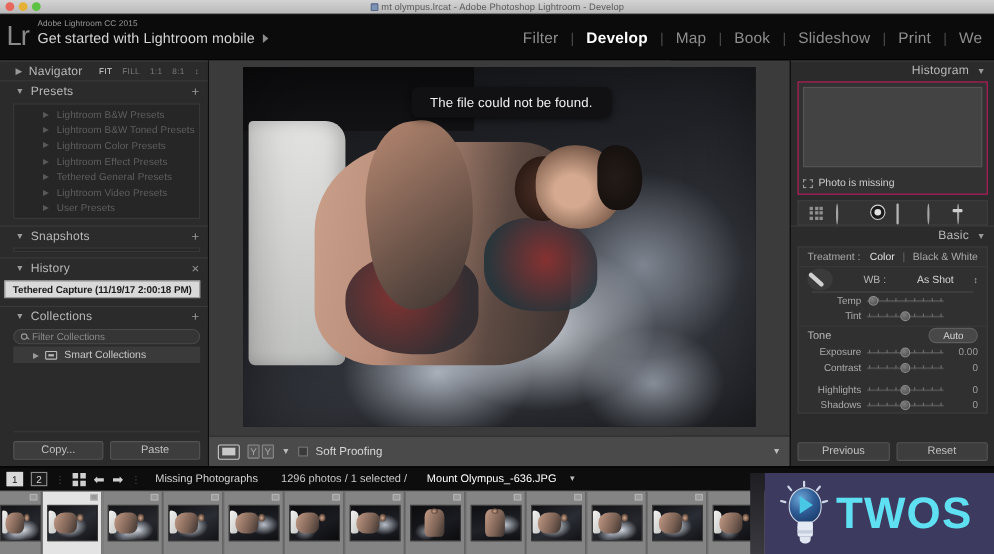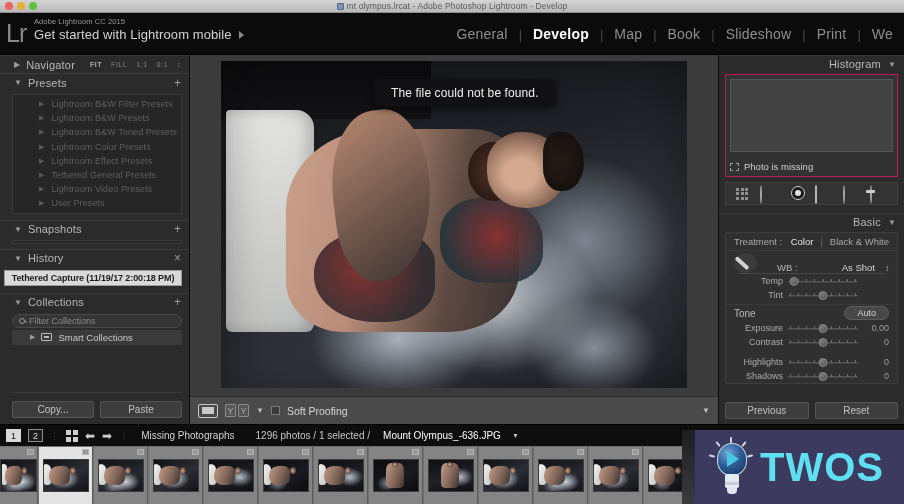--- a/index.html
+++ b/index.html
@@ -302,21 +302,21 @@
   }
   .basic-box { margin: 2px 6px 0 6px; background: #303030; border: 1px solid #3d3d3d; }
   .treat-row {
     display: flex; align-items: center; height: 18px; padding: 0 8px;
     font-size: 9.5px; color: #a9a9a9; border-bottom: 1px solid #3a3a3a;
   }
   .treat-row .lbl { }
   .treat-opts { margin-left: auto; display: flex; align-items: center; gap: 7px; }
   .treat-opts .sel { color: #e3e3e3; }
   .treat-opts .pipe { color: #6a6a6a; }
-  .wb-row { display: flex; align-items: flex-end; height: 22px; padding: 0 8px; gap: 6px; }
+  .wb-row { display: flex; align-items: center; height: 22px; padding: 0 8px; gap: 14px; }
   .eyedrop {
     width: 23px; height: 20px; border-radius: 50%; background: #3b3b3b;
     position: relative; overflow: hidden;
   }
   .eyedrop:after {
     content: ''; position: absolute; left: 3px; top: 3px;
     width: 17px; height: 3.5px; background: #d2d2d2; border-radius: 2px;
     transform: rotate(42deg); transform-origin: left top;
   }
   .wb-lbl { font-size: 9.5px; color: #b5b5b5; margin-left: 14px; }
@@ -497,21 +497,21 @@
   <div class="idbar">
     <div class="lr-logo">Lr</div>
     <div class="id-plate">
       <div class="id-sub">Adobe Lightroom CC 2015</div>
       <div class="id-main">
         <span>Get started with Lightroom mobile</span>
         <span class="id-arrow"></span>
       </div>
     </div>
     <div class="modules">
-      <span class="module">General</span>
+      <span class="module">Filter</span>
       <span class="module-sep">|</span>
       <span class="module active">Develop</span>
       <span class="module-sep">|</span>
       <span class="module">Map</span>
       <span class="module-sep">|</span>
       <span class="module">Book</span>
       <span class="module-sep">|</span>
       <span class="module">Slideshow</span>
       <span class="module-sep">|</span>
       <span class="module">Print</span>
@@ -534,24 +534,20 @@
         <span>↕</span>
       </span>
     </div>
 
     <div class="panel-head">
       <span class="tri">▼</span>
       <span class="ttl">Presets</span>
       <span class="plus">+</span>
     </div>
     <div class="presets-box">
-      <div class="preset-row">
-          <span class="tri">▶</span>
-          <span>Lightroom B&amp;W Filter Presets</span>
-        </div>
       <div class="preset-row">
           <span class="tri">▶</span>
           <span>Lightroom B&amp;W Presets</span>
         </div>
       <div class="preset-row">
           <span class="tri">▶</span>
           <span>Lightroom B&amp;W Toned Presets</span>
         </div>
       <div class="preset-row">
           <span class="tri">▶</span>
@@ -677,21 +673,21 @@
       <span class="ts-ico">
           <span class="ts-dot">
             <i></i>
           </span>
         </span>
       <span class="ts-ico"><span class="ts-rect"></span></span>
       <span class="ts-ico"><span class="ts-circ"></span></span>
       <span class="ts-ico"><span class="ts-brush"><span class="b"></span><span class="s"></span></span></span>
     </div>
 
-    <div class="rp-head" style="margin-top:8px">
+    <div class="rp-head" style="margin-top:0">
       <span>Basic</span>
       <span class="tri">▼</span>
     </div>
 
     <div class="basic-box">
       <div class="treat-row">
         <span class="lbl">Treatment :</span>
         <span class="treat-opts">
           <span class="sel">Color</span>
           <span class="pipe">|</span>
@@ -838,21 +834,21 @@
         <i></i>
         <i></i>
         <i></i>
         <i></i>
       </span>
     <span class="fs-arrow">⬅</span>
     <span class="fs-arrow">➡</span>
     <span class="fs-dots">⋮</span>
     <span class="fs-src">Missing Photographs</span>
     <span class="fs-count">1296 photos / 1 selected /</span>
-    <span class="fs-count" style="margin-left:6px;color:#fff">Mount Olympus_-636.JPG</span>
+    <span class="fs-count" style="margin-left:11px;color:#fff">Mount Olympus_-636.JPG</span>
     <span class="fs-caret">▼</span>
   </div>
 
   <div class="filmstrip">
     <div class="thumb-cell v1" style="width:38px">
       <span class="badge"></span>
       <span class="thumb-img">
           <span class="ti-smoke"></span>
           <span class="ti-sheet"></span>
           <span class="ti-body"></span>

